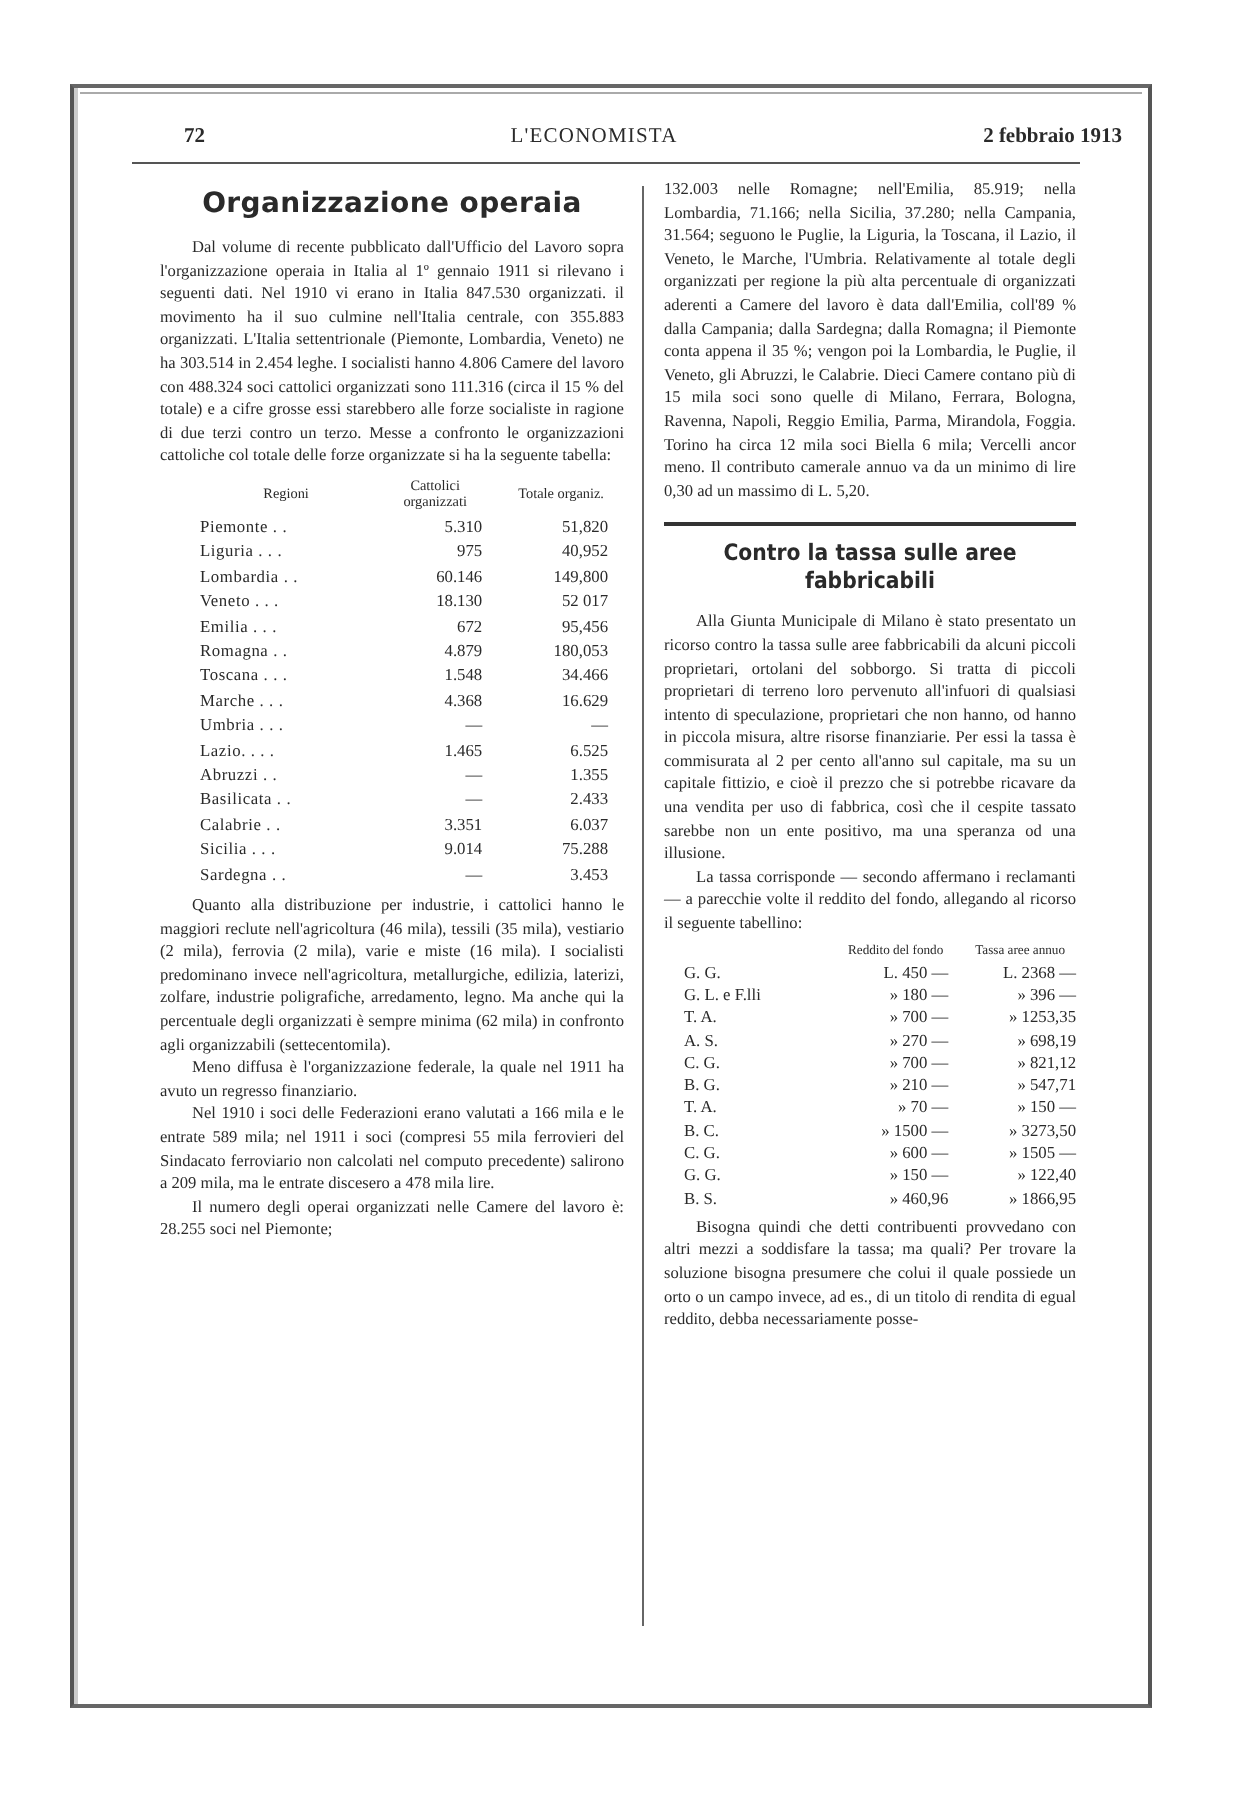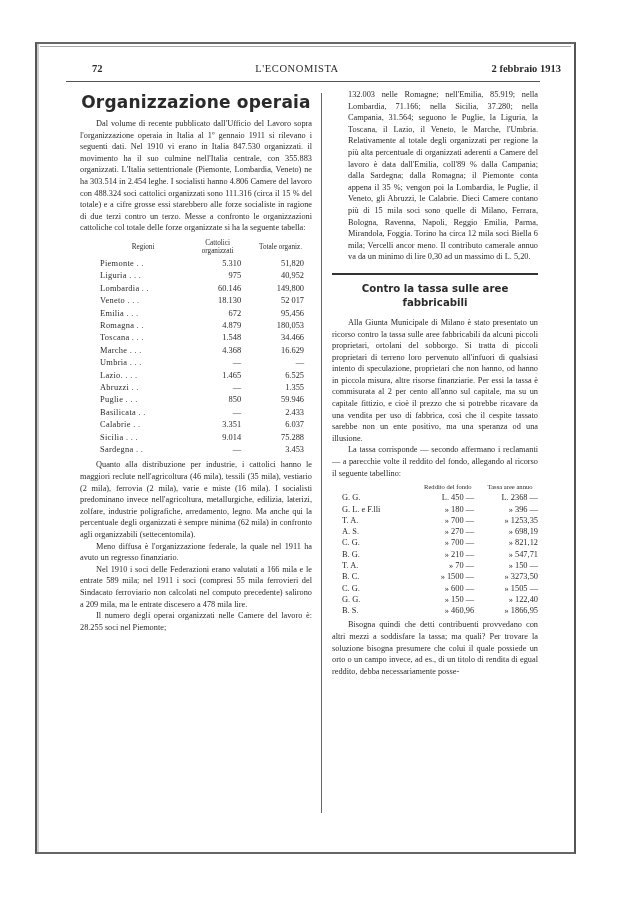--- a/index.html
+++ b/index.html
@@ -56,37 +56,37 @@
     .col-right { left: 332px; width: 206px; }
     .col-divider {
       position: absolute;
       left: 321px; top: 93px;
       height: 720px;
       border-left: 1px solid #666;
     }
     .title-left {
       font-family: "DejaVu Sans", "Liberation Sans", sans-serif;
       font-weight: bold;
-      font-size: 17px;
+      font-size: 14px;
       text-align: center;
       margin: 5px 0 8px 0;
       letter-spacing: 0.2px;
       line-height: 16px;
     }
     .title-right {
       font-family: "DejaVu Sans", "Liberation Sans", sans-serif;
       font-weight: bold;
       font-size: 11.3px;
       text-align: center;
       margin: 7px 0 7px 0;
       line-height: 14px;
       transform: scaleX(0.9);
     }
     p { margin: 0; text-indent: 16px; }
-    p.noindent { text-indent: 0; margin-left: 16px; }
+    p.noindent { text-indent: 0; }
     .sec-rule {
       border-top: 2px solid #333;
       margin: 10px 0 0 0;
     }
     table { border-collapse: collapse; }
     .t1 { margin: 5px 0 3px 20px; font-size: 8.4px; }
     .t1 th { font-weight: normal; font-size: 7.2px; line-height: 8.5px; padding: 0 4px 2px 4px; text-align: center; }
     .t1 td { padding: 0; line-height: 12.4px; }
     .t1 td.reg { width: 88px; letter-spacing: 0.3px; }
     .t1 td.num { width: 56px; text-align: right; padding-right: 8px; }
@@ -172,25 +172,20 @@
           <td class="reg">Lazio. . . .</td>
           <td class="num">1.465</td>
           <td class="num">6.525</td>
         </tr>
         <tr>
           <td class="reg">Abruzzi . .</td>
           <td class="num">—</td>
           <td class="num">1.355</td>
         </tr>
         <tr>
-          <td class="reg">Puglie . . .</td>
-          <td class="num">850</td>
-          <td class="num">59.946</td>
-        </tr>
-        <tr>
           <td class="reg">Basilicata . .</td>
           <td class="num">—</td>
           <td class="num">2.433</td>
         </tr>
         <tr>
           <td class="reg">Calabrie . .</td>
           <td class="num">3.351</td>
           <td class="num">6.037</td>
         </tr>
         <tr>

